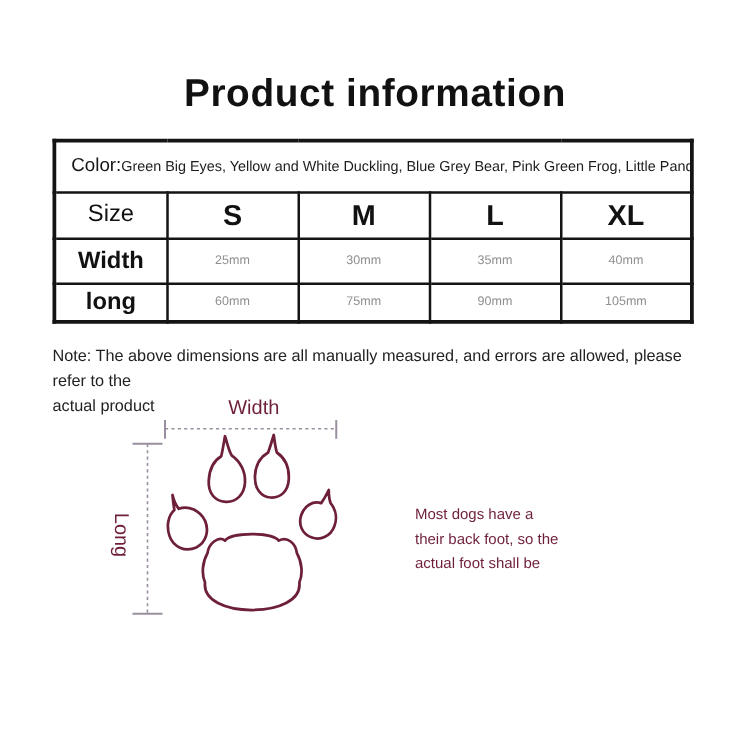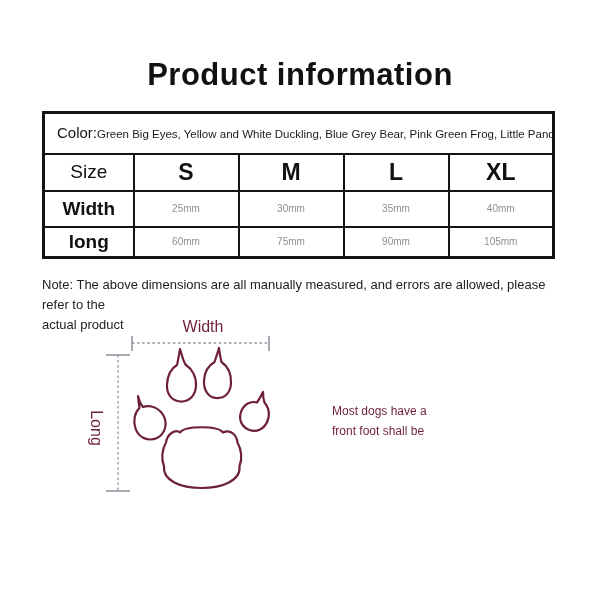--- a/index.html
+++ b/index.html
@@ -119,14 +119,15 @@
       <path class="paw-path" d="M193,77 C193,81 193.2,84.2 194.5,87.5 C198.5,92.5 200,99.5 197.5,106 C194.5,114 186.5,117.5 179.5,115 C171.5,112.2 168.5,104.5 171,97 C173.5,89.8 180,85.5 187,87.5 C189.3,84.2 191.2,80.7 193,77 Z"></path>
       <path class="paw-path" d="M110,117.5 C115,110.5 148,110.5 153,117.5 C160,114 166.5,119.5 167.5,127.5 C171.5,134.5 172.5,144 169.5,151 C171,165.5 152.5,173 131.5,173 C110.5,173 92.5,165.5 94,151 C91,144 92,134.5 96,127.5 C97,119.5 105,113.5 110,117.5 Z"></path>
     </g>
   </svg>
   <div class="width-label">Width</div>
   <div class="long-label">Long</div>
 </div>
 
 <div class="measure-note">
   <div>Most dogs have a</div>
-  <div>front foot shall be</div>
+  <div>their back foot, so the</div>
+  <div>actual foot shall be</div>
 </div>
 
 </body></html>

